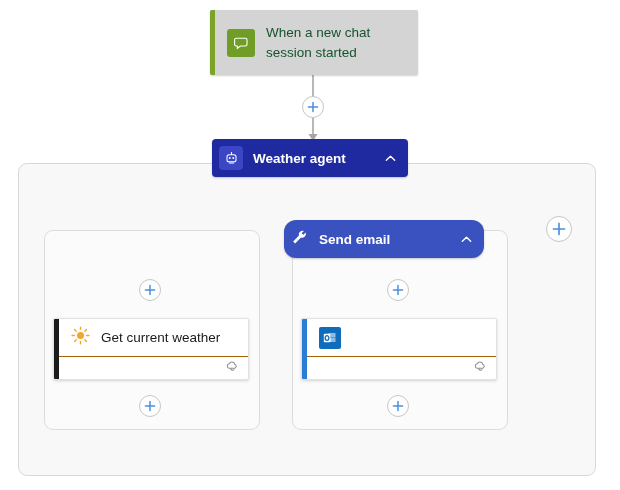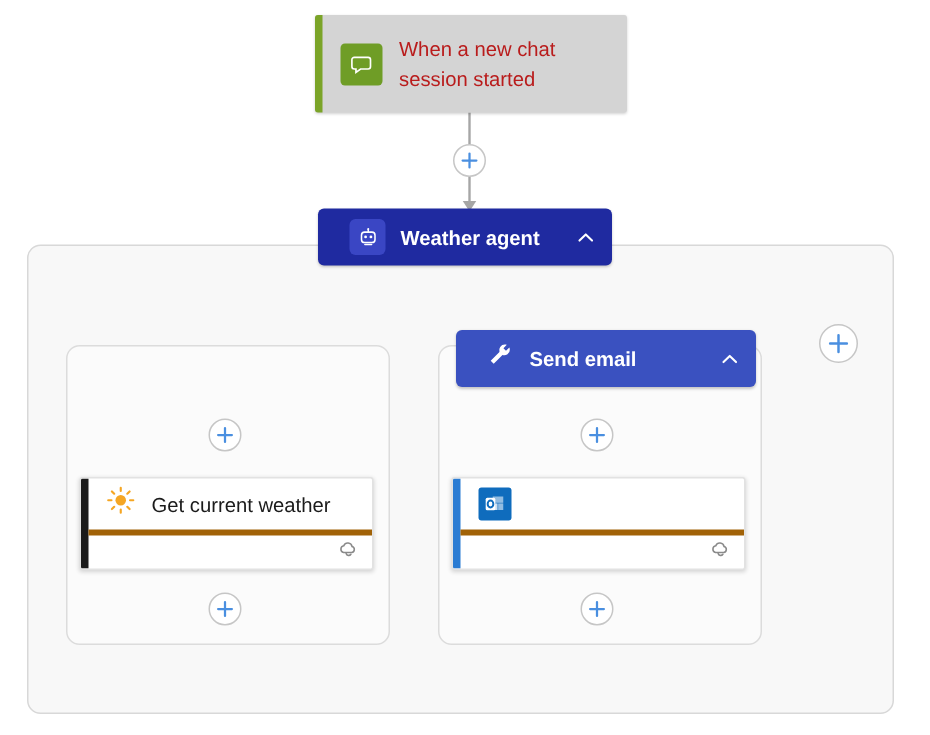--- a/index.html
+++ b/index.html
@@ -53,21 +53,21 @@
     background: #6f9d26;
     border-radius: 3px;
     display: flex;
     align-items: center;
     justify-content: center;
     flex: none;
   }
   .trigger-label {
     margin-left: 11px;
     font-size: 13.5px;
-    color: #b91c1c;
+    color: #14532d;
     line-height: 1.45;
     max-width: 130px;
   }
 
   
   .agent-container {
     left: 18px; top: 163px;
     width: 578px; height: 313px;
     background: #f8f8f8;
     border: 1px solid #d8d8d8;
@@ -87,21 +87,21 @@
   .tool-group.left { left: 44px; }
   .tool-group.right { left: 292px; }
 
   
   .node-header {
     height: 38px;
     border-radius: 4px;
     display: flex;
     align-items: center;
     box-sizing: border-box;
-    padding: 0 10px 0 21px;
+    padding: 0 10px 0 7px;
     color: #ffffff;
     box-shadow: 0 1px 2px rgba(0,0,0,.22);
   }
   .node-header .title {
     font-size: 13.5px;
     font-weight: bold;
     flex: 1;
     white-space: nowrap;
   }
   .agent-node {
@@ -118,21 +118,21 @@
     align-items: center;
     justify-content: center;
     flex: none;
   }
   .tool-node {
     width: 200px;
     background: #3a51c0;
     top: 220px;
   }
   .tool-node.left { left: 50px; }
-  .tool-node.right { left: 304px; }
+  .tool-node.right { left: 284px; border-radius: 12px; }
   .tool-node .title { margin-left: 11px; }
   .chev {
     flex: none;
     width: 16px; height: 16px;
     display: flex;
     align-items: center;
     justify-content: center;
   }
 
   
@@ -158,21 +158,21 @@
     flex: 1;
     display: flex;
     flex-direction: column;
     min-width: 0;
   }
   .card-top {
     flex: 1;
     display: flex;
     align-items: center;
     padding-left: 12px;
-    border-bottom: 4px solid #a16207;
+    border-bottom: 1px solid #a16207;
   }
   .card-title {
     margin-left: 11px;
     font-size: 13.5px;
     color: #1b1b1b;
     white-space: nowrap;
   }
   .card-foot {
     height: 22px;
     display: flex;

